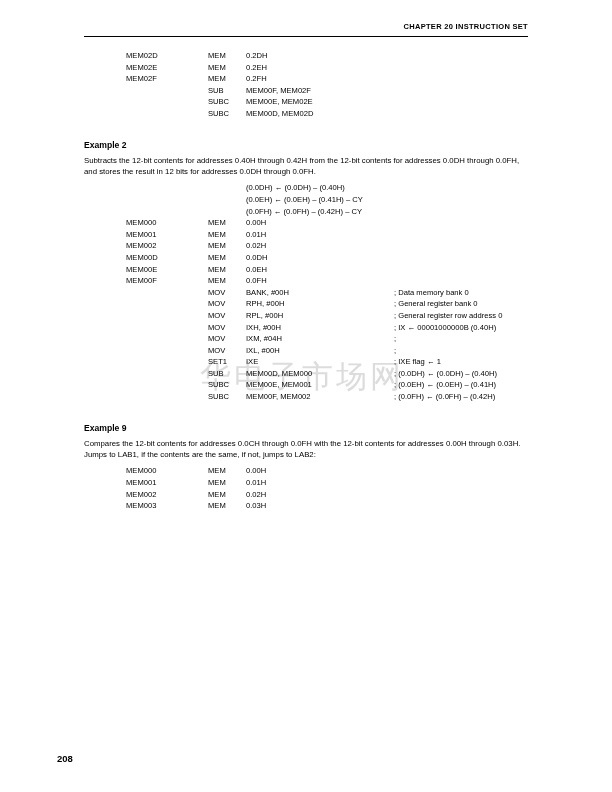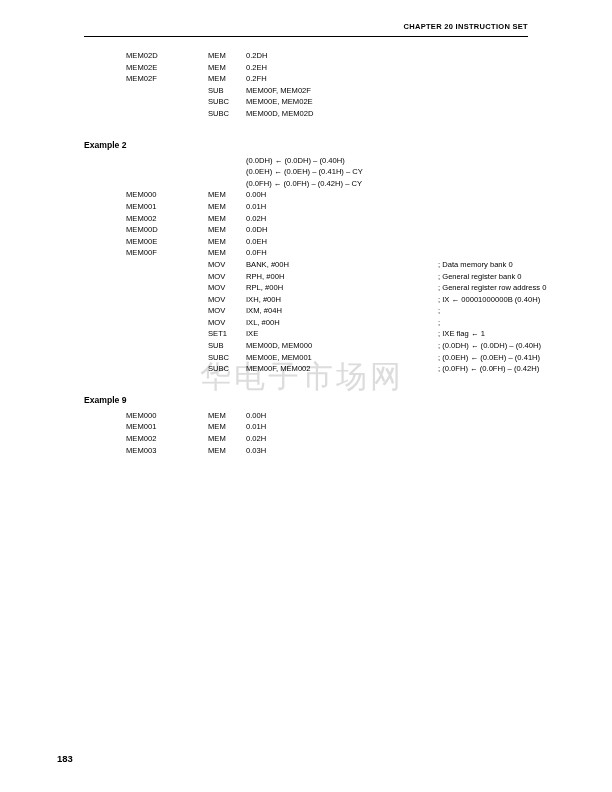--- a/index.html
+++ b/index.html
@@ -51,21 +51,21 @@
     white-space: pre;
     font-family: "Liberation Sans", sans-serif;
   }
   .code-line {
     height: 11.6px;
     white-space: pre;
   }
   .col-a { display: inline-block; width: 82px; padding-left: 42px; }
   .col-b { display: inline-block; width: 38px; }
   .col-c { display: inline-block; width: 148px; }
-  .col-d { display: inline-block; margin-left: 44px; }
+  .col-d { display: inline-block; }
   .section-title {
     font-size: 8.6px;
     font-weight: bold;
     margin-top: 20px;
     margin-bottom: 5px;
   }
   .para {
     font-size: 7.8px;
     line-height: 11.4px;
     margin-bottom: 5px;
@@ -98,22 +98,24 @@
   <div class="header">CHAPTER 20   INSTRUCTION SET</div>
   <div class="header-rule"></div>
 
   <div class="watermark">华电子市场网</div>
 
   <div class="content">
 
     <div class="code-block" id="block1"><div class="code-line"><span class="col-a">MEM02D</span><span class="col-b">MEM</span><span class="col-c">0.2DH</span><span class="col-d"></span></div><div class="code-line"><span class="col-a">MEM02E</span><span class="col-b">MEM</span><span class="col-c">0.2EH</span><span class="col-d"></span></div><div class="code-line"><span class="col-a">MEM02F</span><span class="col-b">MEM</span><span class="col-c">0.2FH</span><span class="col-d"></span></div><div class="code-line"><span class="col-a"></span><span class="col-b">SUB</span><span class="col-c">MEM00F, MEM02F</span><span class="col-d"></span></div><div class="code-line"><span class="col-a"></span><span class="col-b">SUBC</span><span class="col-c">MEM00E, MEM02E</span><span class="col-d"></span></div><div class="code-line"><span class="col-a"></span><span class="col-b">SUBC</span><span class="col-c">MEM00D, MEM02D</span><span class="col-d"></span></div></div>
 
     <div class="section-title">Example 2</div>
+    <div class="para">Subtracts the 12-bit contents for addresses 0.40H through 0.42H from the 12-bit contents for addresses 0.0DH through 0.0FH, and stores the result in 12 bits for addresses 0.0DH through 0.0FH.</div>
     <div class="code-block" id="block2"><div class="code-line"><span class="col-a"></span><span class="col-b"></span><span class="col-c">(0.0DH) ← (0.0DH) – (0.40H)</span><span class="col-d"></span></div><div class="code-line"><span class="col-a"></span><span class="col-b"></span><span class="col-c">(0.0EH) ← (0.0EH) – (0.41H) – CY</span><span class="col-d"></span></div><div class="code-line"><span class="col-a"></span><span class="col-b"></span><span class="col-c">(0.0FH) ← (0.0FH) – (0.42H) – CY</span><span class="col-d"></span></div><div class="code-line"><span class="col-a">MEM000</span><span class="col-b">MEM</span><span class="col-c">0.00H</span><span class="col-d"></span></div><div class="code-line"><span class="col-a">MEM001</span><span class="col-b">MEM</span><span class="col-c">0.01H</span><span class="col-d"></span></div><div class="code-line"><span class="col-a">MEM002</span><span class="col-b">MEM</span><span class="col-c">0.02H</span><span class="col-d"></span></div><div class="code-line"><span class="col-a">MEM00D</span><span class="col-b">MEM</span><span class="col-c">0.0DH</span><span class="col-d"></span></div><div class="code-line"><span class="col-a">MEM00E</span><span class="col-b">MEM</span><span class="col-c">0.0EH</span><span class="col-d"></span></div><div class="code-line"><span class="col-a">MEM00F</span><span class="col-b">MEM</span><span class="col-c">0.0FH</span><span class="col-d"></span></div><div class="code-line"><span class="col-a"></span><span class="col-b">MOV</span><span class="col-c">BANK, #00H</span><span class="col-d">; Data memory bank 0</span></div><div class="code-line"><span class="col-a"></span><span class="col-b">MOV</span><span class="col-c">RPH, #00H</span><span class="col-d">; General register bank 0</span></div><div class="code-line"><span class="col-a"></span><span class="col-b">MOV</span><span class="col-c">RPL, #00H</span><span class="col-d">; General register row address 0</span></div><div class="code-line"><span class="col-a"></span><span class="col-b">MOV</span><span class="col-c">IXH, #00H</span><span class="col-d">; IX ← 00001000000B (0.40H)</span></div><div class="code-line"><span class="col-a"></span><span class="col-b">MOV</span><span class="col-c">IXM, #04H</span><span class="col-d">;</span></div><div class="code-line"><span class="col-a"></span><span class="col-b">MOV</span><span class="col-c">IXL, #00H</span><span class="col-d">;</span></div><div class="code-line"><span class="col-a"></span><span class="col-b">SET1</span><span class="col-c">IXE</span><span class="col-d">; IXE flag ← 1</span></div><div class="code-line"><span class="col-a"></span><span class="col-b">SUB</span><span class="col-c">MEM00D, MEM000</span><span class="col-d">; (0.0DH) ← (0.0DH) – (0.40H)</span></div><div class="code-line"><span class="col-a"></span><span class="col-b">SUBC</span><span class="col-c">MEM00E, MEM001</span><span class="col-d">; (0.0EH) ← (0.0EH) – (0.41H)</span></div><div class="code-line"><span class="col-a"></span><span class="col-b">SUBC</span><span class="col-c">MEM00F, MEM002</span><span class="col-d">; (0.0FH) ← (0.0FH) – (0.42H)</span></div></div>
 
     <div class="section-title">Example 9</div>
+    <div class="para">Compares the 12-bit contents for addresses 0.0CH through 0.0FH with the 12-bit contents for addresses 0.00H through 0.03H.  Jumps to LAB1, if the contents are the same, if not, jumps to LAB2:</div>
     <div class="code-block" id="block3"><div class="code-line"><span class="col-a">MEM000</span><span class="col-b">MEM</span><span class="col-c">0.00H</span><span class="col-d"></span></div><div class="code-line"><span class="col-a">MEM001</span><span class="col-b">MEM</span><span class="col-c">0.01H</span><span class="col-d"></span></div><div class="code-line"><span class="col-a">MEM002</span><span class="col-b">MEM</span><span class="col-c">0.02H</span><span class="col-d"></span></div><div class="code-line"><span class="col-a">MEM003</span><span class="col-b">MEM</span><span class="col-c">0.03H</span><span class="col-d"></span></div></div>
 
   </div>
 
-  <div class="page-number">183</div>
+  <div class="page-number">208</div>
 
 </div>
 
 </body></html>

